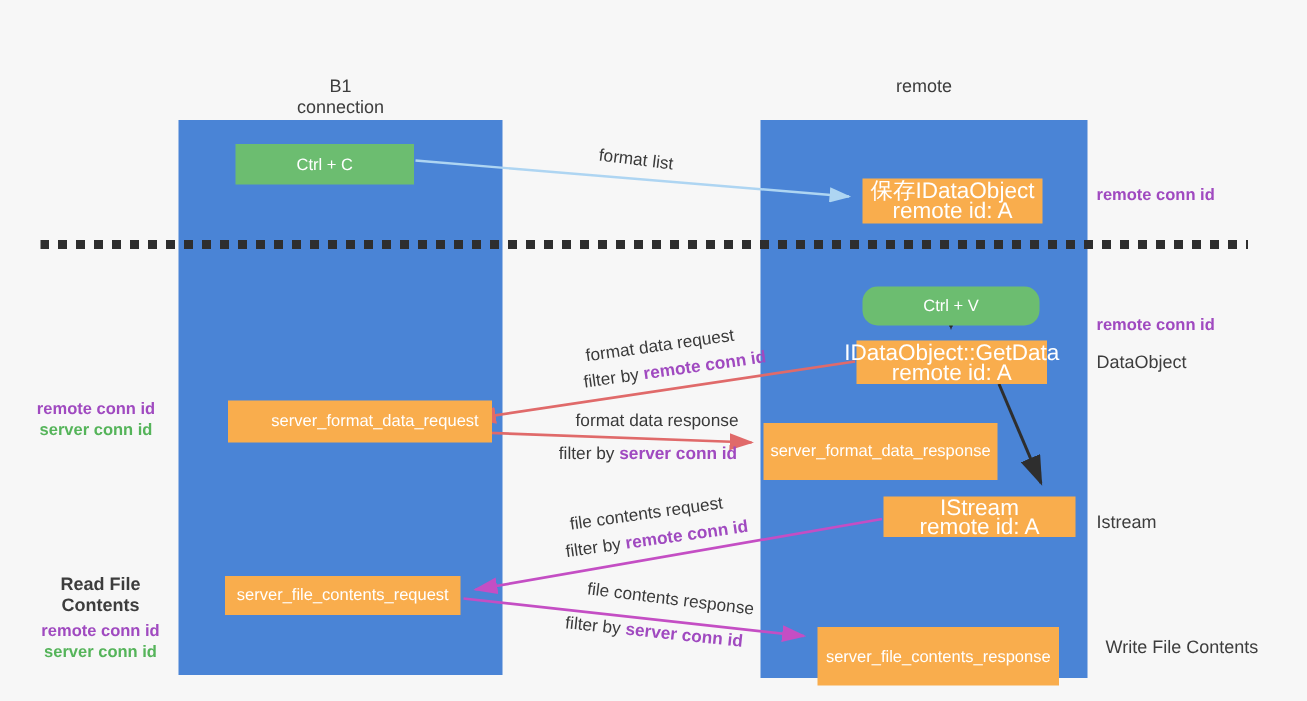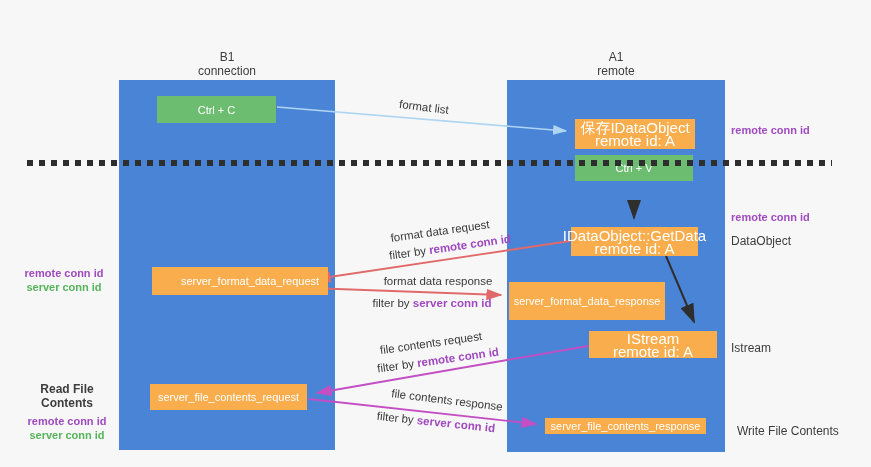--- a/index.html
+++ b/index.html
@@ -32,27 +32,27 @@
   .st-blk{stroke:var(--arrow-black);} .fl-blk{fill:var(--arrow-black);}
 
   .node{position:absolute;z-index:3;display:flex;flex-direction:column;align-items:center;
         justify-content:center;color:#fff;text-align:center;}
   .node.orange{background:var(--node-orange);}
   .node.green{background:var(--node-green);}
   .node .l1,.node .l2{font-size:15px;line-height:13px;white-space:nowrap;}
   .node .single{font-size:11px;white-space:nowrap;}
   .n-ctrl-c{left:157px;top:96px;width:119px;height:27px;}
   .n-save{left:575px;top:119px;width:120px;height:30px;}
-  .n-ctrl-v{left:575px;top:155px;width:118px;height:26px;}
+  .n-ctrl-v{left:575px;top:191px;width:118px;height:26px;border-radius:10px;}
   .n-getdata{left:571px;top:227px;width:127px;height:29px;}
   .n-fmt-req{left:152px;top:267px;width:156px;height:28px;padding-left:20px;}
   .n-fmt-res{left:509px;top:282px;width:156px;height:38px;}
   .n-istream{left:589px;top:331px;width:128px;height:27px;}
   .n-file-req{left:150px;top:384px;width:157px;height:26px;}
-  .n-file-res{left:545px;top:418px;width:161px;height:16px;}
+  .n-file-res{left:545px;top:418px;width:161px;height:39px;}
 
   .side-label{position:absolute;z-index:5;font-size:11px;white-space:nowrap;}
   .side-label.plain{color:#3d3d3d;font-size:12px;}
   .purple{color:var(--label-purple);font-weight:bold;}
   .greenlbl{color:var(--label-green);font-weight:bold;}
   .r1{left:731px;top:124px;} .r2{left:731px;top:211px;}
   .r-dataobject{left:731px;top:234px;} .r-istream{left:731px;top:341px;}
   .r-write{left:737px;top:424px;}
   .left-group{position:absolute;z-index:5;text-align:center;font-size:11px;line-height:14px;}
   .lg1{left:16px;top:266px;width:96px;}
@@ -74,21 +74,20 @@
 <body>
 
 <div class="canvas">
 
 
   <div class="lane-header left">
     <div>B1</div>
     <div>connection</div>
   </div>
   <div class="lane-header right">
-    <div>A1</div>
     <div>remote</div>
   </div>
 
   <div class="lane left"></div>
   <div class="lane right"></div>
 
   <div class="dashed-line"></div>
 
   <svg class="arrows" width="871" height="467">
     <defs>

